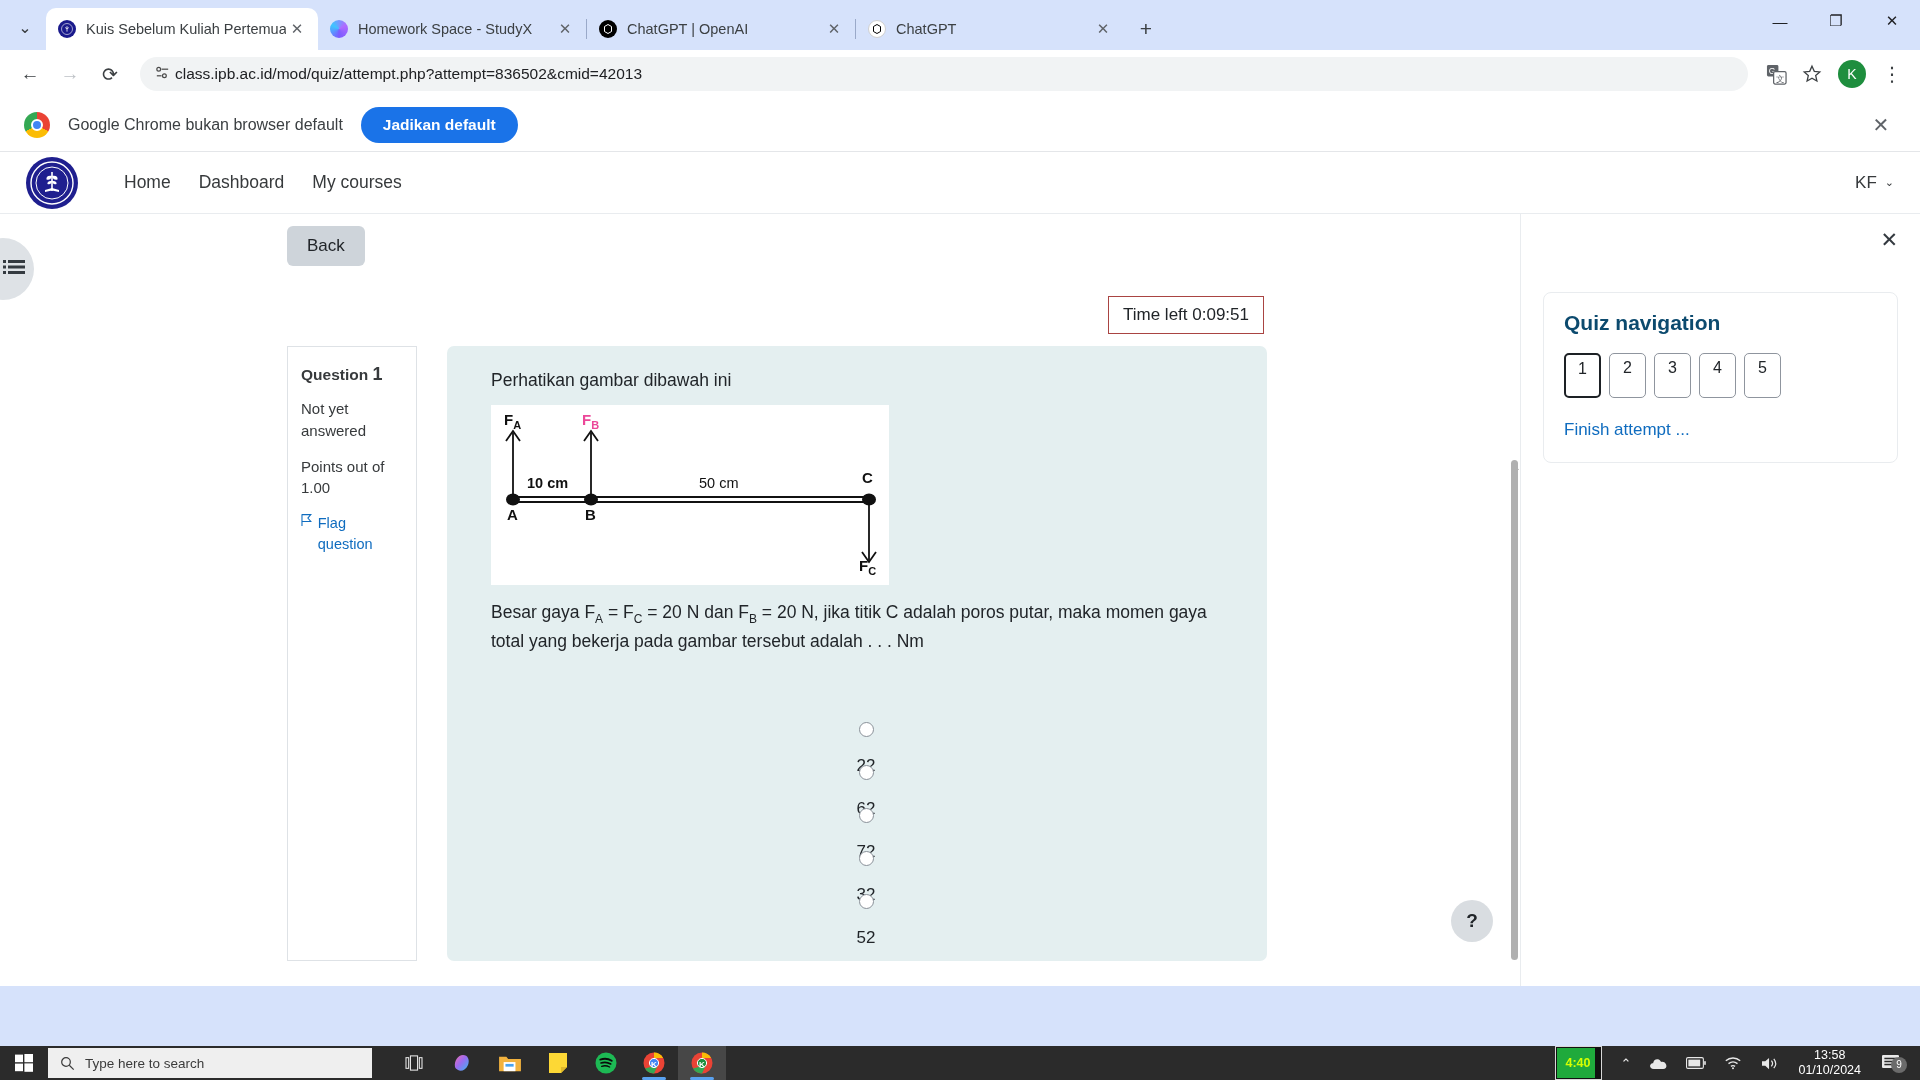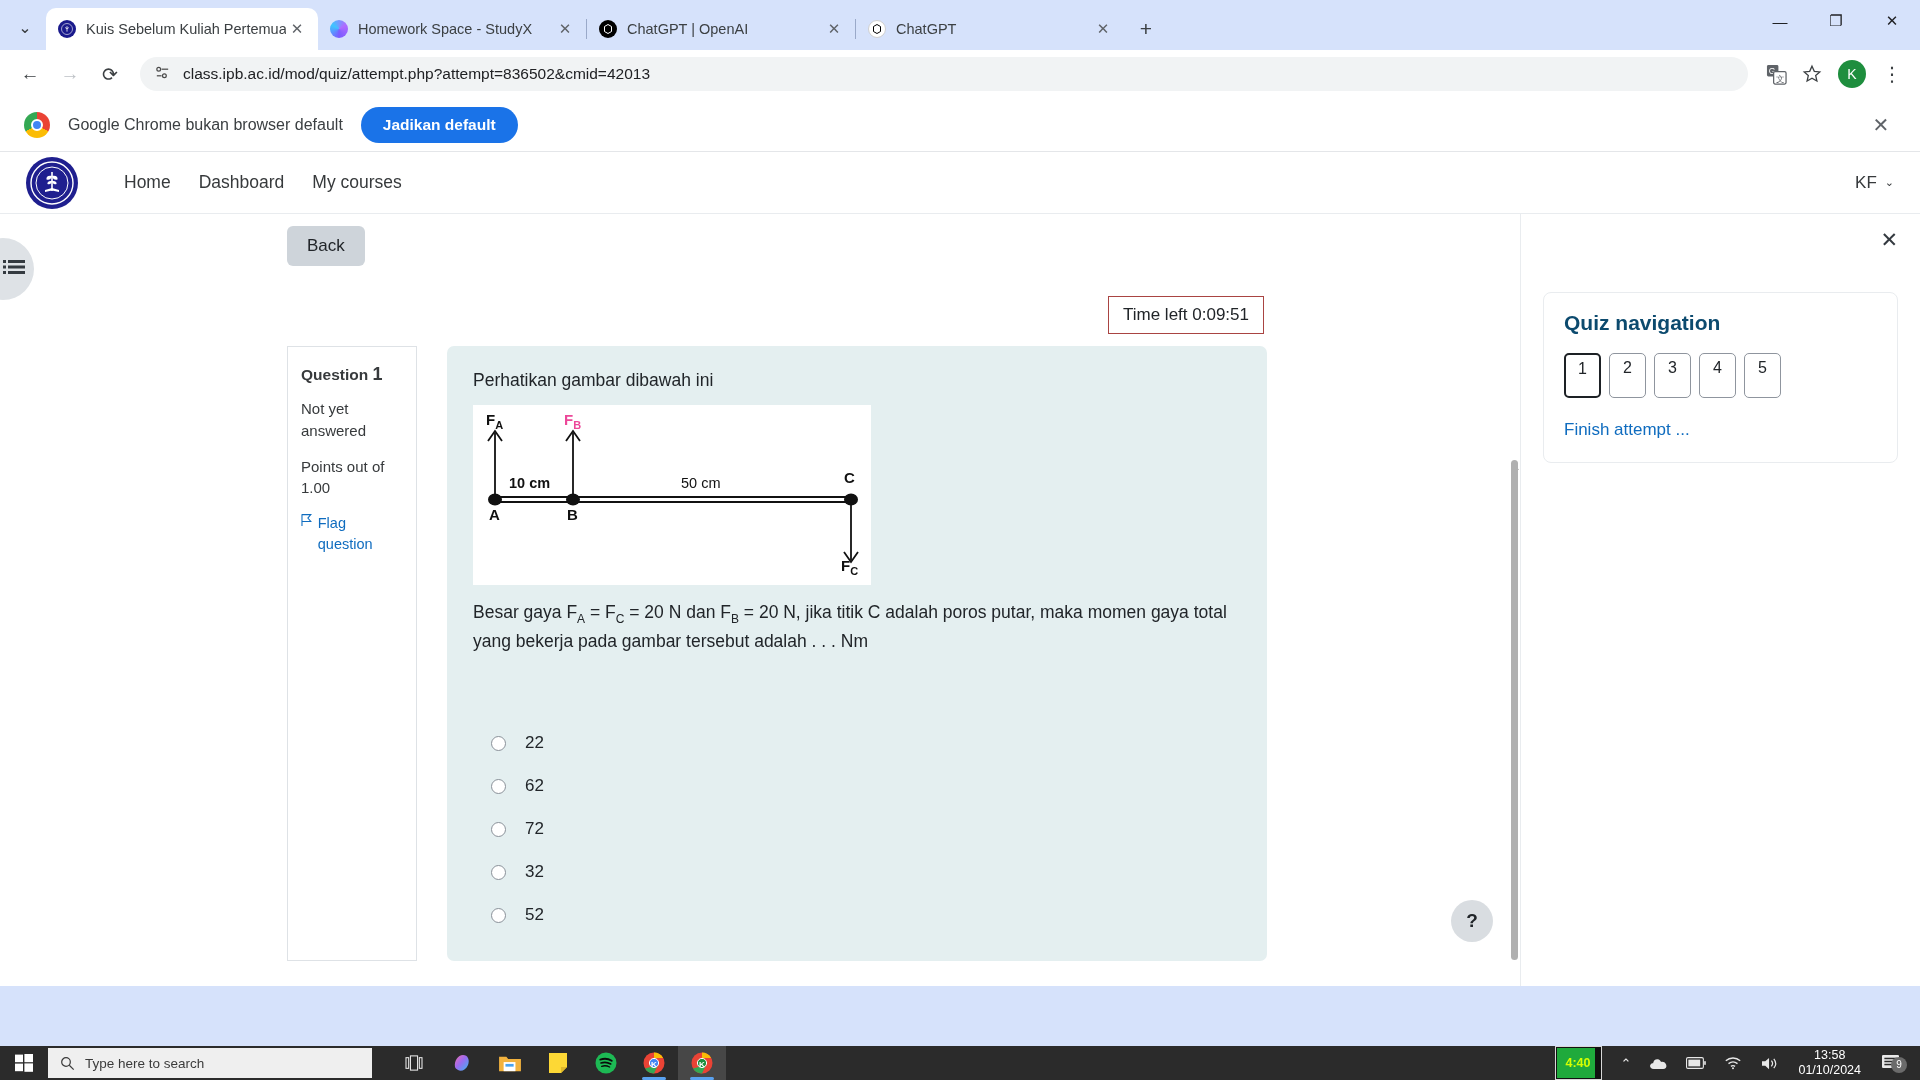--- a/index.html
+++ b/index.html
@@ -73,21 +73,21 @@
   }
   .nav-btn {
     width: 36px; height: 36px; border-radius: 50%;
     display: flex; align-items: center; justify-content: center;
     font-size: 19px; color: #3c4043;
   }
   .nav-btn.disabled { color: #bdc1c6; }
   .omnibox {
     flex: 1; height: 34px; background: #f1f3f4; border-radius: 18px;
     display: flex; align-items: center; padding: 0 14px; margin: 0 8px;
-    gap: 12px;
+    gap: 4px;
   }
   .omni-url { font-size: 15.5px; color: #202124; white-space: nowrap; }
   .tb-icon {
     width: 32px; height: 32px; display: flex;
     align-items: center; justify-content: center; color: #3c4043;
   }
   .avatar-k {
     width: 28px; height: 28px; border-radius: 50%;
     background: #1e8e3e; color: #fff; font-size: 14px;
     display: flex; align-items: center; justify-content: center;
@@ -174,31 +174,31 @@
     padding: 14px 13px; font-size: 15px; color: #373a3c; line-height: 1.45;
   }
   .qinfo .qno { font-weight: bold; font-size: 15.5px; margin-bottom: 11px; }
   .qinfo .qno b { font-size: 18px; }
   .qinfo .qstate { margin-bottom: 14px; }
   .qinfo .qgrade { margin-bottom: 14px; }
   .flagq { color: #0f6cbf; font-size: 14.5px; display: flex; align-items: flex-start; gap: 5px; }
 
   .qbody {
     width: 820px; min-height: 588px; background: #e4eff0;
-    border-radius: 7px; margin-left: 30px; padding: 24px 26px;
+    border-radius: 7px; margin-left: 30px; padding: 24px 44px;
   }
   .qtext { font-size: 17.5px; color: #212529; margin-bottom: 14px; }
 
   .diagram { width: 398px; height: 180px; background: #fff; position: relative; }
 
   .qstatement { font-size: 17.5px; color: #212529; line-height: 1.5; margin-top: 14px; }
   .qstatement sub { font-size: 12px; }
 
   .answers { margin-top: 68px; }
-  .ans-row { display: flex; align-items: center; height: 43px; gap: 19px; padding-left: 18px; }
+  .ans-row { display: flex; align-items: center; height: 43px; gap: 19px; padding-left: 18px; flex-direction: column; }
   .radio {
     width: 15px; height: 15px; border-radius: 50%;
     border: 1px solid #8a9199; background: #fff; flex: 0 0 15px;
   }
   .ans-label { font-size: 17px; color: #212529; }
 
   
   .content-scroll {
     position: absolute; right: 402px; top: 246px;
     width: 7px; height: 500px; background: #b0b0b0; border-radius: 4px;

